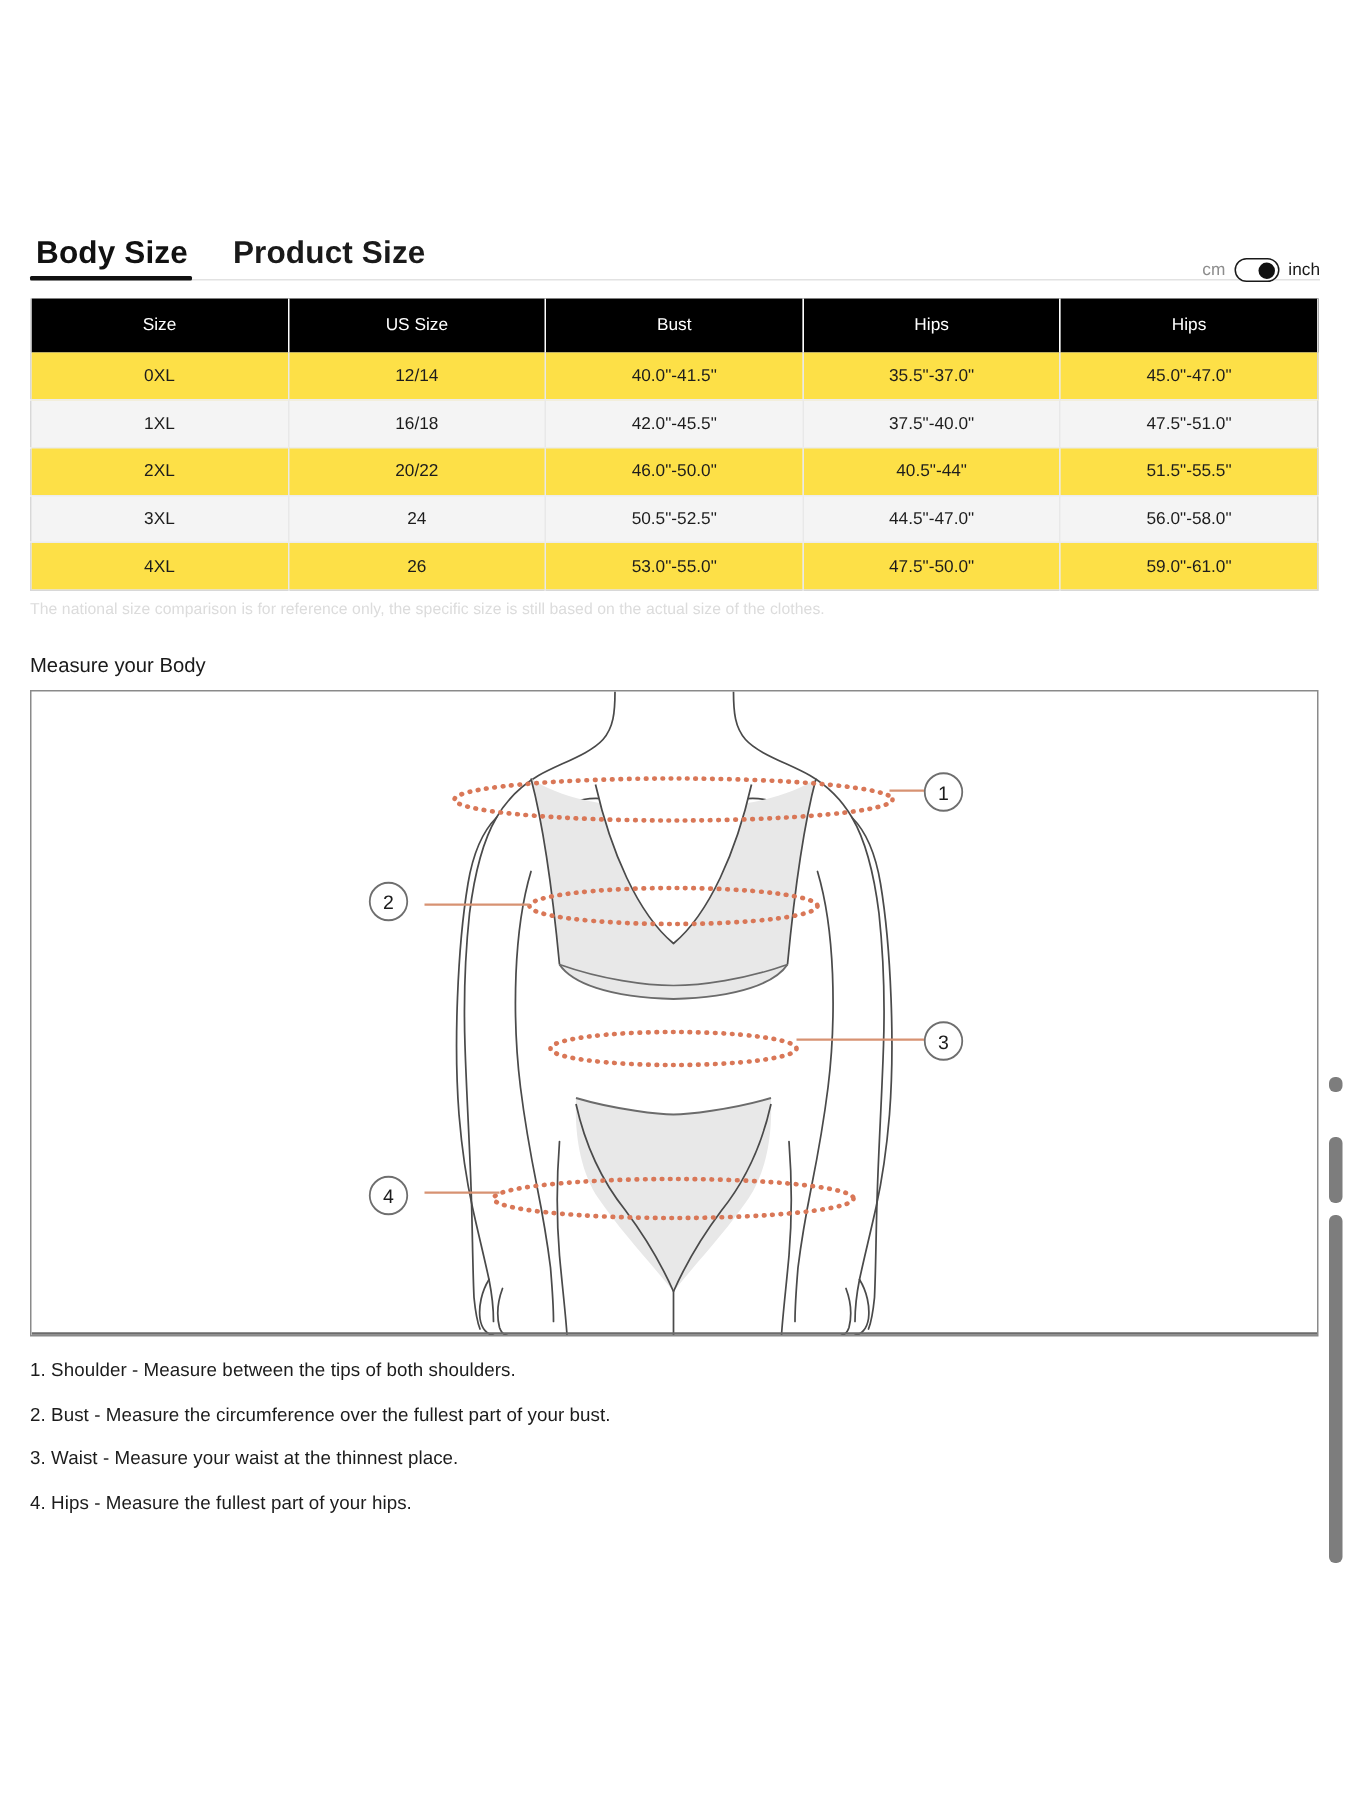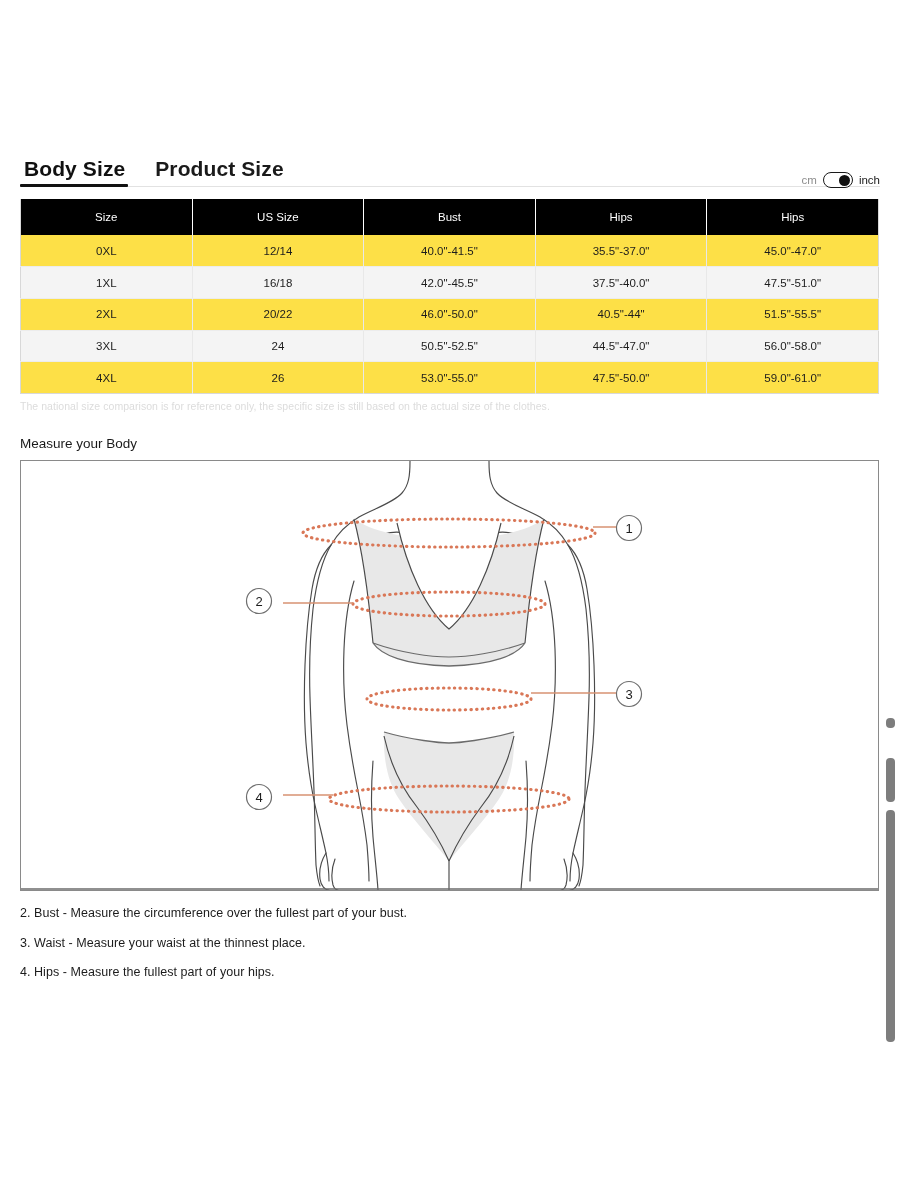--- a/index.html
+++ b/index.html
@@ -348,20 +348,21 @@
           <circle cx="238" cy="336" r="12.5" fill="#ffffff" stroke="#6e6e6e" stroke-width="1.2"></circle>
           <text x="238" y="341" text-anchor="middle" font-family="Liberation Sans, sans-serif" font-size="13" fill="#1c1c1c">4</text>
         </g>
       </g>
 
       <line x1="0" y1="428" x2="857" y2="428" stroke="#6b6b6b" stroke-width="1.6"></line>
     </svg>
   </div>
 
   <div class="instructions">
+    <div>1. Shoulder - Measure between the tips of both shoulders.</div>
     <div>2. Bust - Measure the circumference over the fullest part of your bust.</div>
     <div>3. Waist - Measure your waist at the thinnest place.</div>
     <div>4. Hips - Measure the fullest part of your hips.</div>
   </div>
 
   <div class="sb sb-a"></div>
   <div class="sb sb-b"></div>
   <div class="sb sb-c"></div>
 
 </div>

